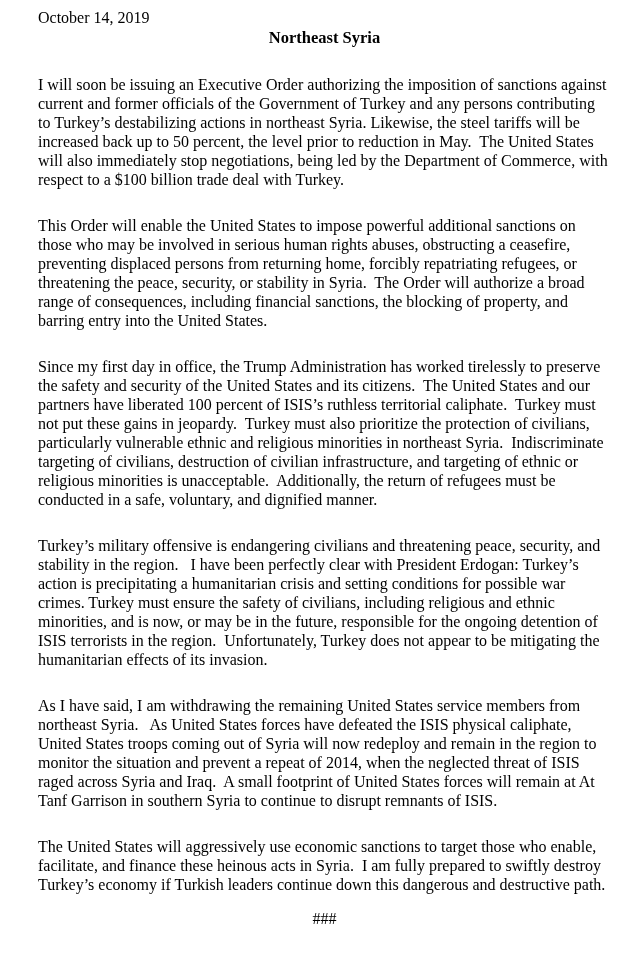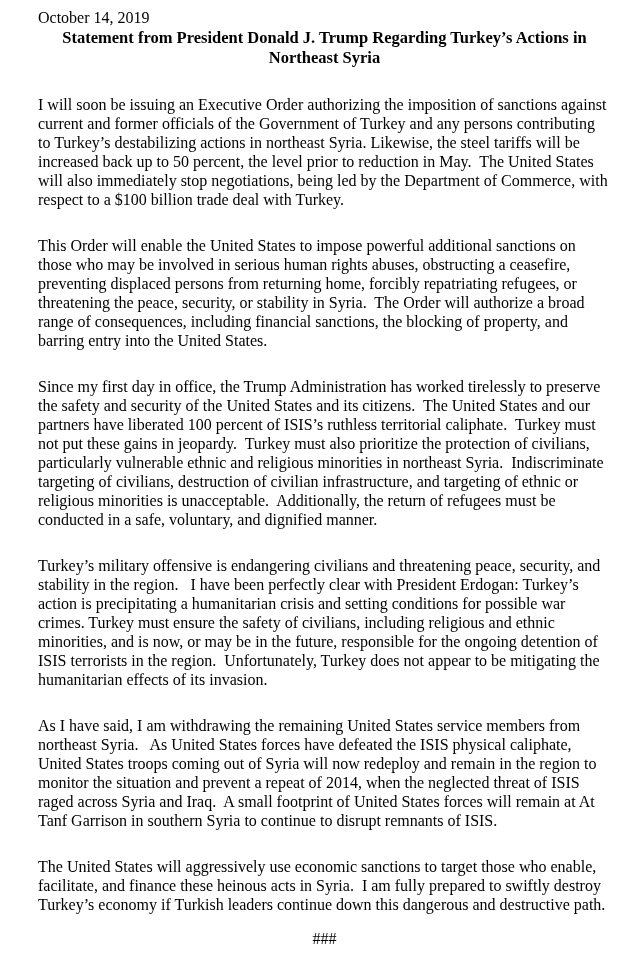--- a/index.html
+++ b/index.html
@@ -48,21 +48,20 @@
     text-align: center;
   }
 </style>
 </head>
 <body>
 
 <div class="page">
   <div class="date-line">October 14, 2019</div>
 
   <div class="doc-title">
-    <span class="title-line">Statement from President Donald J. Trump Regarding Turkey’s Actions in</span>
     <span class="title-line">Northeast Syria</span>
   </div>
 
   <p class="body-para">I will soon be issuing an Executive Order authorizing the imposition of sanctions against current and former officials of the Government of Turkey and any persons contributing to Turkey’s destabilizing actions in northeast Syria. Likewise, the steel tariffs will be increased back up to 50 percent, the level prior to reduction in May.  The United States will also immediately stop negotiations, being led by the Department of Commerce, with respect to a $100 billion trade deal with Turkey.</p>
 
   <p class="body-para">This Order will enable the United States to impose powerful additional sanctions on those who may be involved in serious human rights abuses, obstructing a ceasefire, preventing displaced persons from returning home, forcibly repatriating refugees, or threatening the peace, security, or stability in Syria.  The Order will authorize a broad range of consequences, including financial sanctions, the blocking of property, and barring entry into the United States.</p>
 
   <p class="body-para">Since my first day in office, the Trump Administration has worked tirelessly to preserve the safety and security of the United States and its citizens.  The United States and our partners have liberated 100 percent of ISIS’s ruthless territorial caliphate.  Turkey must not put these gains in jeopardy.  Turkey must also prioritize the protection of civilians, particularly vulnerable ethnic and religious minorities in northeast Syria.  Indiscriminate targeting of civilians, destruction of civilian infrastructure, and targeting of ethnic or religious minorities is unacceptable.  Additionally, the return of refugees must be conducted in a safe, voluntary, and dignified manner.</p>
 
   <p class="body-para">Turkey’s military offensive is endangering civilians and threatening peace, security, and stability in the region.   I have been perfectly clear with President Erdogan: Turkey’s action is precipitating a humanitarian crisis and setting conditions for possible war crimes. Turkey must ensure the safety of civilians, including religious and ethnic minorities, and is now, or may be in the future, responsible for the ongoing detention of ISIS terrorists in the region.  Unfortunately, Turkey does not appear to be mitigating the humanitarian effects of its invasion.</p>

